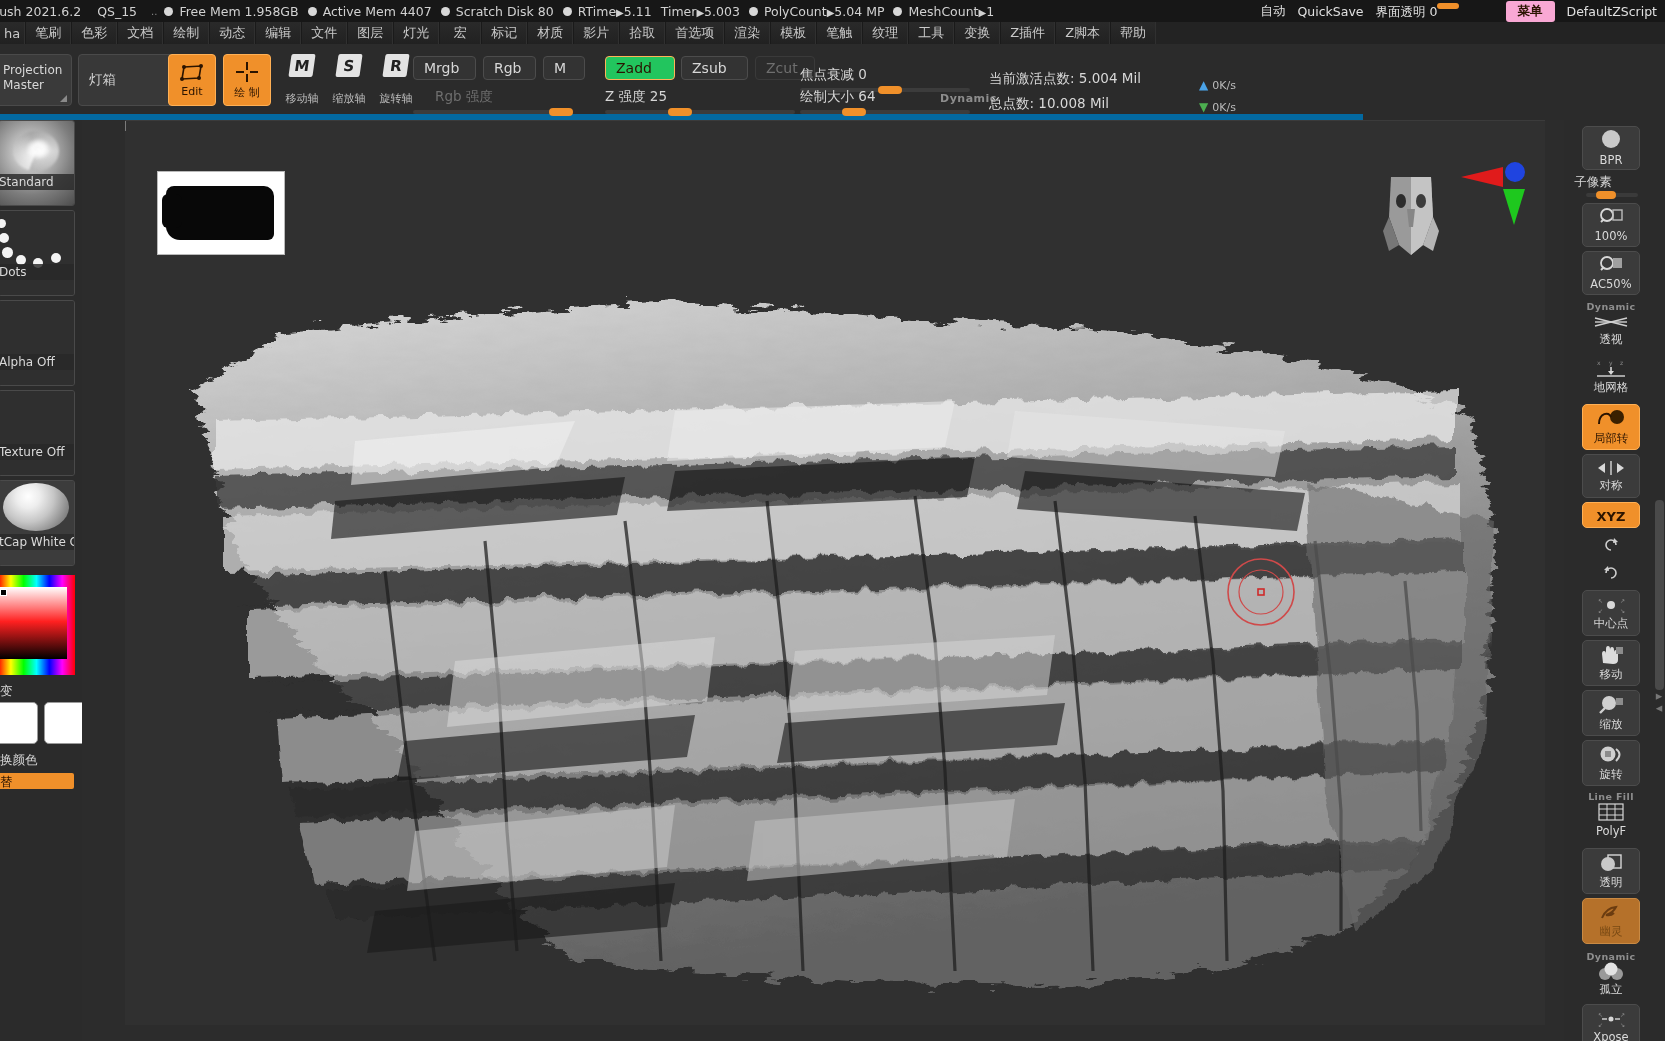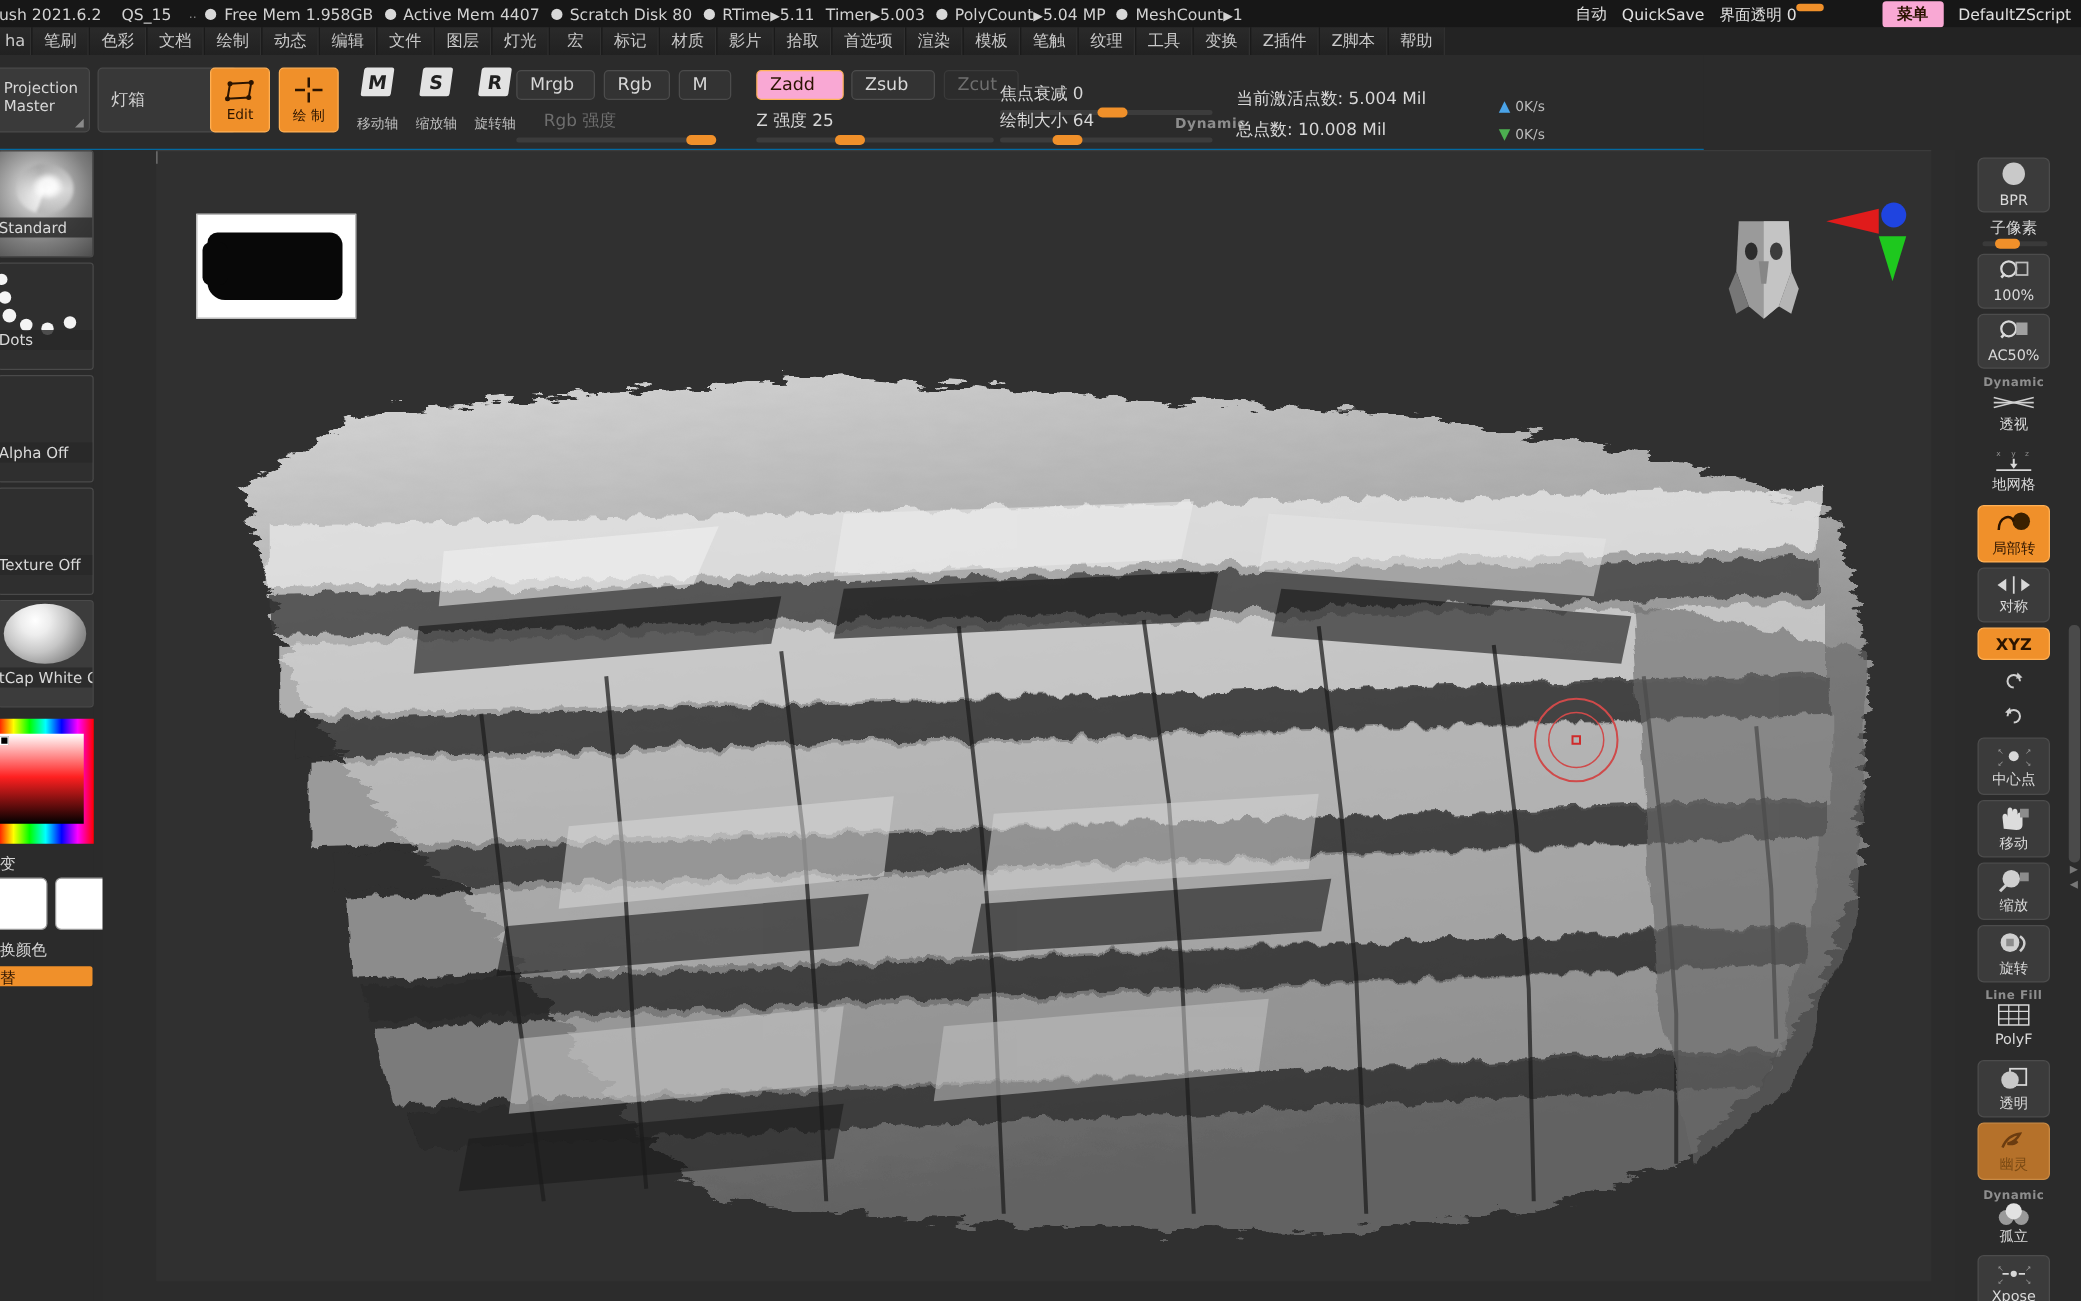--- a/index.html
+++ b/index.html
@@ -54,21 +54,21 @@
     border-right: 1px solid #303030; border-left: 1px solid #1a1a1a;
     background: linear-gradient(#2a2a2a,#212121);
   }
   #menubar .mi:first-child { border-left: none; }
   #menubar .mi.partial { min-width: 24px; padding: 0 4px; }
   #menubar .filler { flex: 1; background: #232323; }
 
   
   #shelf {
     position: absolute; left: 0; top: 44px; width: 1363px; height: 76px;
-    background: #2b2b2b; border-bottom: 1px solid #0369a1;
+    background: #2b2b2b; border-bottom: 6px solid #0369a1;
   }
   .pm-btn {
     position: absolute; left: -4px; top: 10px; width: 76px; height: 52px;
     background: #3a3a3a; border: 1px solid #4a4a4a; border-radius: 4px;
     color: #d8d8d8; font-size: 12px; line-height: 15px; padding: 8px 6px;
   }
   .pm-btn .corner { position: absolute; right: 4px; bottom: 3px;
     width: 0; height: 0; border-left: 7px solid transparent; border-bottom: 7px solid #8a8a8a; }
   .lightbox-btn {
     position: absolute; left: 78px; top: 10px; width: 112px; height: 52px;
@@ -90,21 +90,21 @@
   .axis-btn .glyph { width: 24px; height: 24px; background: #e3e3e3; color: #202020;
     font-weight: 700; font-size: 15px; display: flex; align-items: center;
     justify-content: center; border-radius: 2px; transform: skewX(-8deg); }
   .axis-btn .lbl { margin-top: 14px; font-size: 11px; color:#bdbdbd; }
 
   .pill {
     position: absolute; top: 12px; height: 24px; border-radius: 4px;
     border: 1px solid #4c4c4c; background: #333; color: #d8d8d8;
     font-size: 14px; display: flex; align-items: center; padding-left: 10px;
   }
-  .pill.on { background: #f9a8d4; border-color: #ffb258; color: #2b1400; }
+  .pill.on { background: #22c55e; border-color: #ffb258; color: #2b1400; }
   .pill.dim { color: #6f6f6f; border-color: #3a3a3a; background: #2c2c2c; }
 
   .slidergrp { position: absolute; }
   .slidergrp .lab { font-size: 13.5px; color: #d6d6d6; height: 16px; }
   .slidergrp .lab.dim { color: #6e6e6e; margin-left: 22px; }
   .slidergrp .trk { position: relative; height: 4px; background: #3c3c3c;
     border-radius: 2px; margin-top: 6px; }
   .slidergrp .knob { position: absolute; top: -2px; width: 24px; height: 8px;
     background: #f0902a; border-radius: 4px; }
   .dynamic-tag { position: absolute; font-size: 11px; font-weight: 700;
@@ -194,21 +194,21 @@
     color: #dadada; font-size: 11.5px; }
   .rb.on { background: #f0902a; border-color: #ffb055; color: #2b1400; }
   .rb.on2 { background: #b5712a; border-color: #c98a44; color: #3a2000; }
   .rb.bare { background: transparent; border: none; }
   .rb .cap { margin-top: 2px; font-size: 11.5px; }
   .rb .tiny { font-size: 9.5px; color: #8e8e8e; font-weight: 700; letter-spacing: .4px; }
   .rb-slider { position: absolute; left: 22px; width: 52px; height: 4px;
     background: #3a3a3a; border-radius: 2px; }
   .rb-slider .k { position: absolute; left: 10px; top: -2px; width: 20px; height: 8px;
     background: #f0902a; border-radius: 4px; }
-  .rb-label { position: absolute; left: 18px; width: 58px; text-align: center;
+  .rb-label { position: absolute; left: 0; width: 58px; text-align: center;
     font-size: 12.5px; color: #d7d7d7; }
   #rb-scroll { position: absolute; right: 1px; top: 380px; width: 9px; height: 190px;
     background: #4a4a4a; border-radius: 4px; }
   #rb-arrows { position: absolute; right: 0px; top: 570px; width: 12px; height: 40px;
     color: #777; font-size: 13px; line-height: 12px; text-align: center; }
 </style>
 </head>
 <body>
 
 <div id="app">

